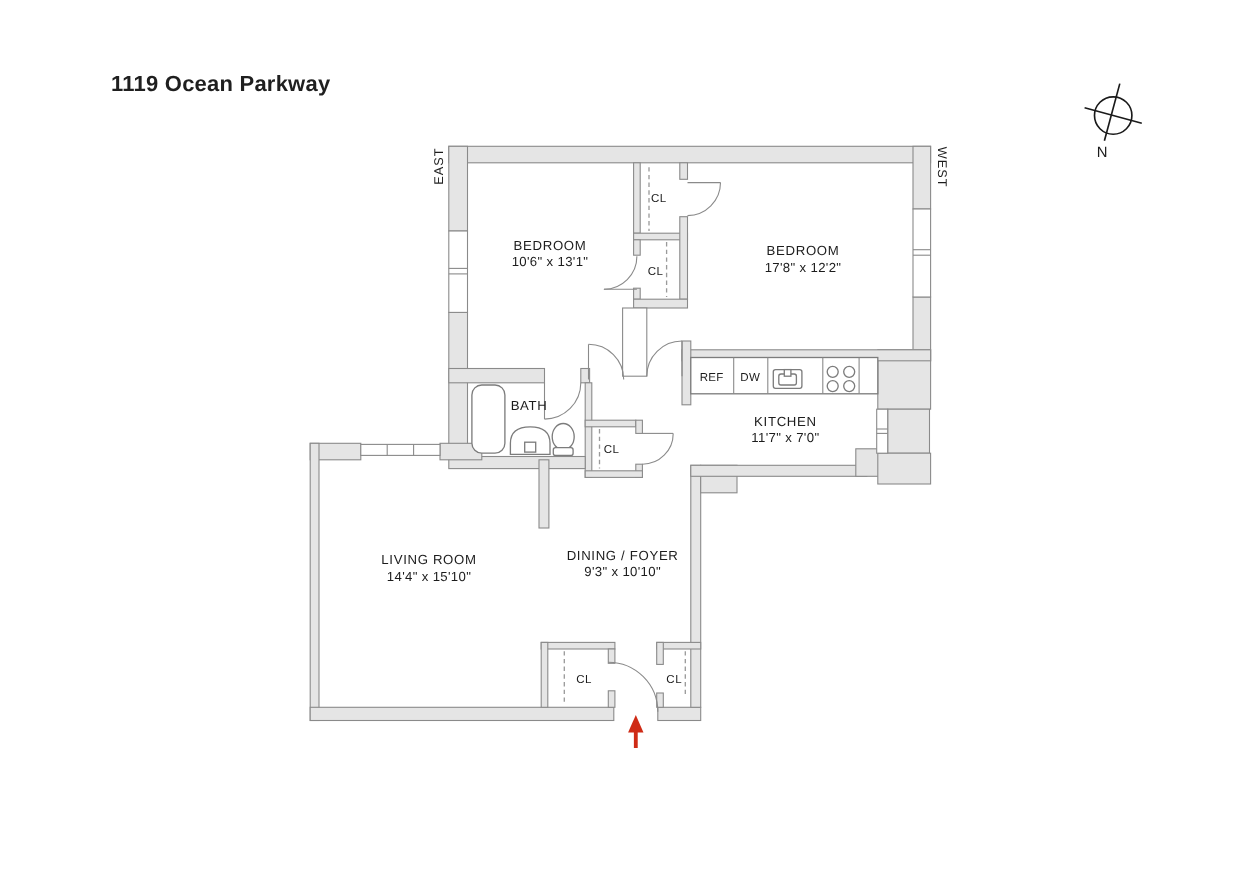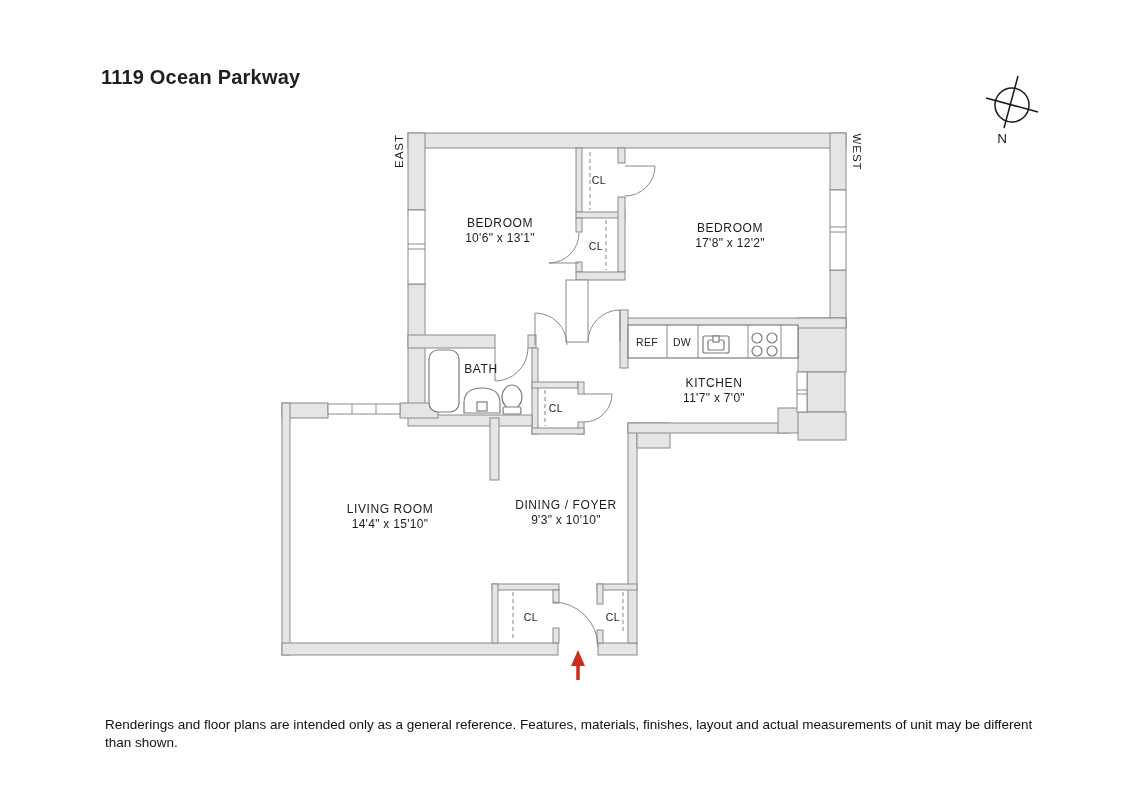--- a/index.html
+++ b/index.html
@@ -219,14 +219,13 @@
     <text class="cl" x="599" y="184" text-anchor="middle">CL</text>
     <text class="cl" x="596" y="250" text-anchor="middle">CL</text>
     <text class="cl" x="556" y="412" text-anchor="middle">CL</text>
     <text class="cl" x="531" y="621" text-anchor="middle">CL</text>
     <text class="cl" x="613" y="621" text-anchor="middle">CL</text>
 
     <text class="appl" x="647" y="346" text-anchor="middle">REF</text>
     <text class="appl" x="682" y="346" text-anchor="middle">DW</text>
   </svg>
 
-  <div class="disclaimer">Renderings and floor plans are intended only as a general reference. Features, materials, finishes, layout and actual measurements of unit may be different than shown.</div>
 </div>
 
 </body></html>

